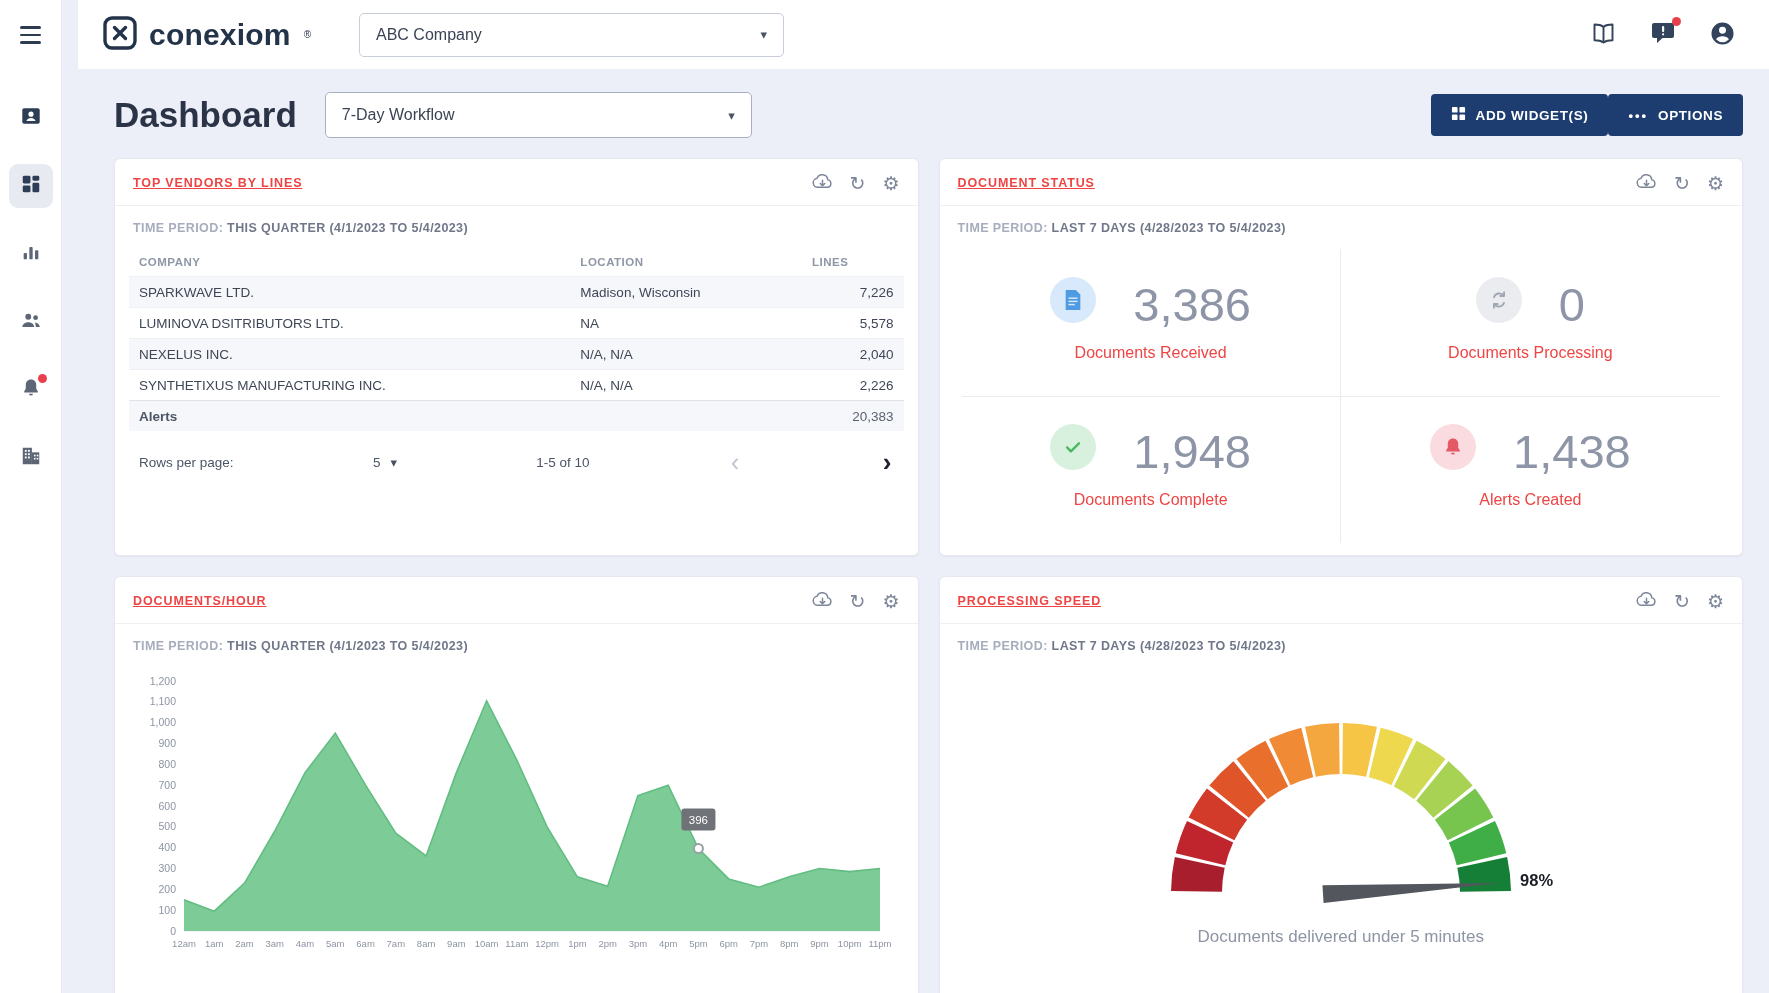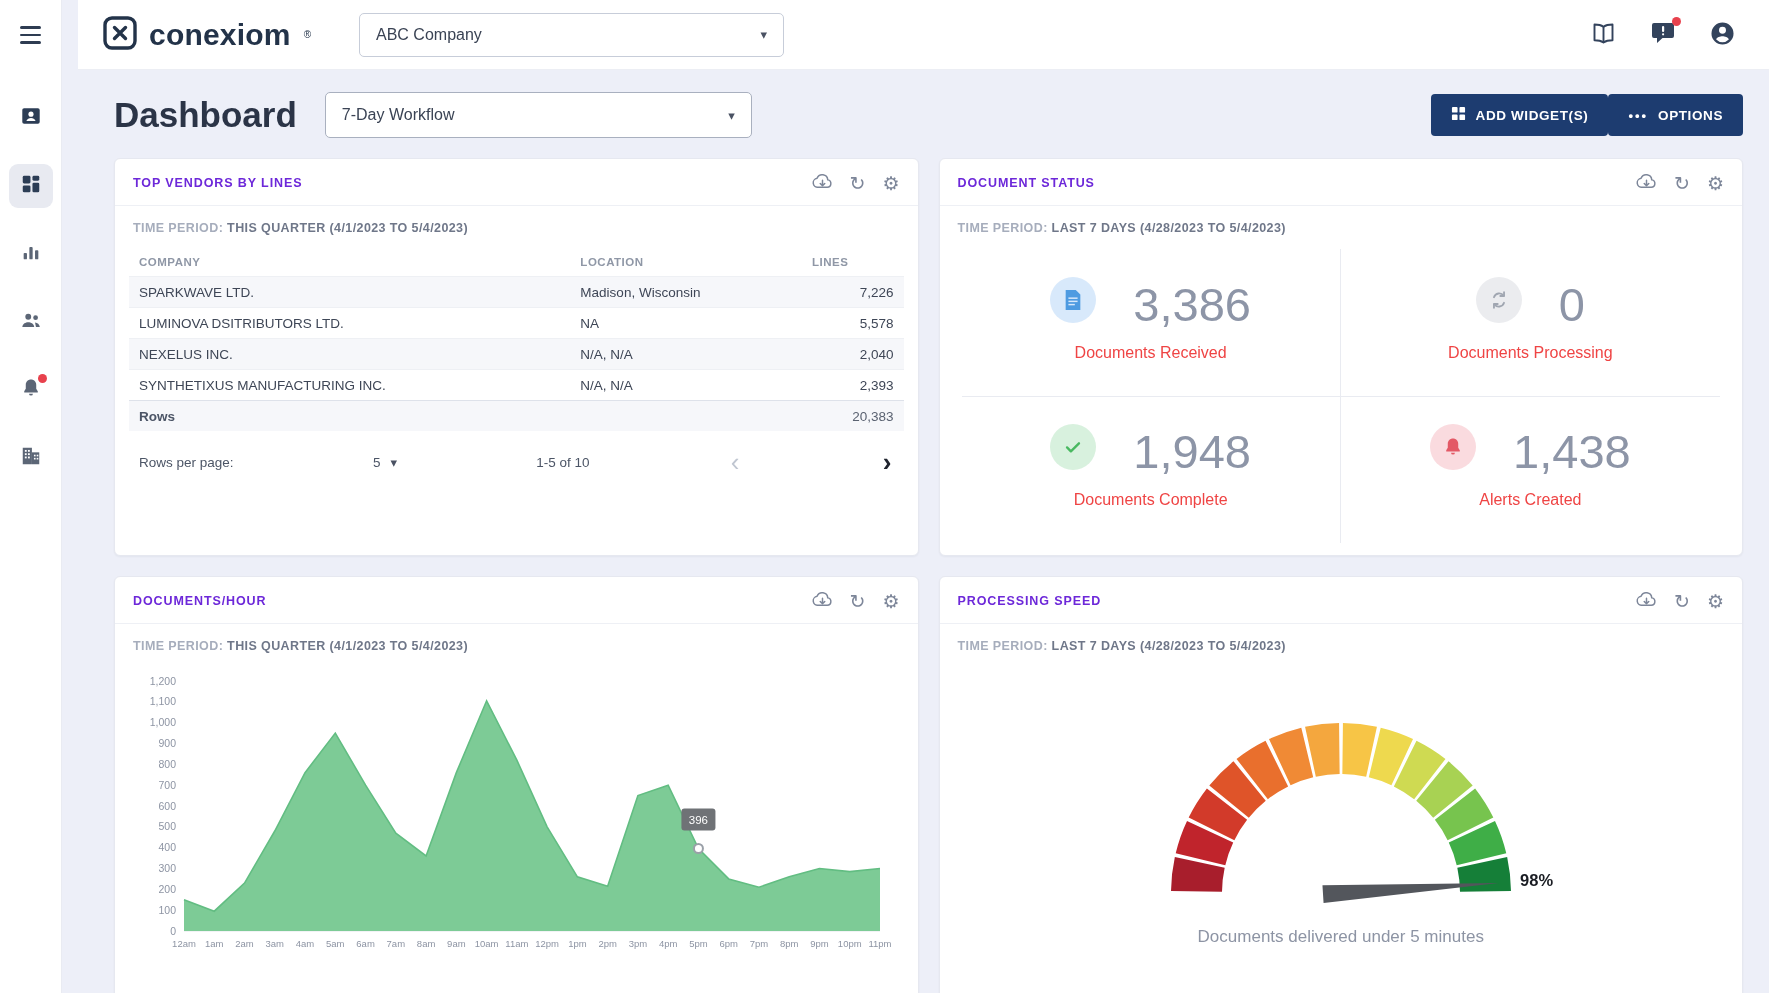--- a/index.html
+++ b/index.html
@@ -67,21 +67,21 @@
   .grid { display:grid; grid-template-columns:1fr 1fr; grid-template-rows:398px 424px; gap:20px; }
   .card {
     background:#fff; border:1px solid #e6e8f0; border-radius:6px;
     box-shadow:0 1px 2px rgba(20,30,60,.05);
     display:flex; flex-direction:column; overflow:hidden;
   }
   .card-head {
     display:flex; align-items:center; justify-content:space-between;
     padding:13px 18px 11px; border-bottom:1px solid #eef0f5;
   }
-  .card-title { font-size:12.5px; font-weight:700; color:#6d28d9; letter-spacing:.9px; margin:0; }
+  .card-title { font-size:12.5px; font-weight:700; color:#ef4444; letter-spacing:.9px; margin:0;text-decoration:underline; }
   .card-actions { display:flex; align-items:center; gap:17px; }
   .card-action { background:none; border:0; cursor:pointer; color:#7d8699; font-size:19px; line-height:1; padding:0; display:flex; align-items:center; }
   .tp { padding:15px 18px 0; margin:0; font-size:12.5px; letter-spacing:.4px; }
   .tp-label { color:#a6adbc; font-weight:700; }
   .tp-value { color:#6f7789; font-weight:700; }
 
   
   .vendor-table { width:calc(100% - 28px); margin:12px 14px 0; border-collapse:collapse; font-size:13.5px; }
   .vendor-table th {
     font-size:11.5px; color:#8f97a6; font-weight:700; letter-spacing:.5px;
@@ -318,24 +318,24 @@
                 <td class="col-lines">5,578</td>
               </tr>
               <tr>
                 <td>NEXELUS INC.</td>
                 <td>N/A, N/A</td>
                 <td class="col-lines">2,040</td>
               </tr>
               <tr>
                 <td>SYNTHETIXUS MANUFACTURING INC.</td>
                 <td>N/A, N/A</td>
-                <td class="col-lines">2,393</td>
+                <td class="col-lines">2,226</td>
               </tr>
               <tr class="total-row">
-                <td class="total-label">Rows</td>
+                <td class="total-label">Alerts</td>
                 <td></td>
                 <td class="col-lines">20,383</td>
               </tr>
             </tbody>
           </table>
           <div class="pagination">
             <span>Rows per page:</span>
             <span class="rpp">
               <span>5</span>
               <span class="caret">▾</span>

